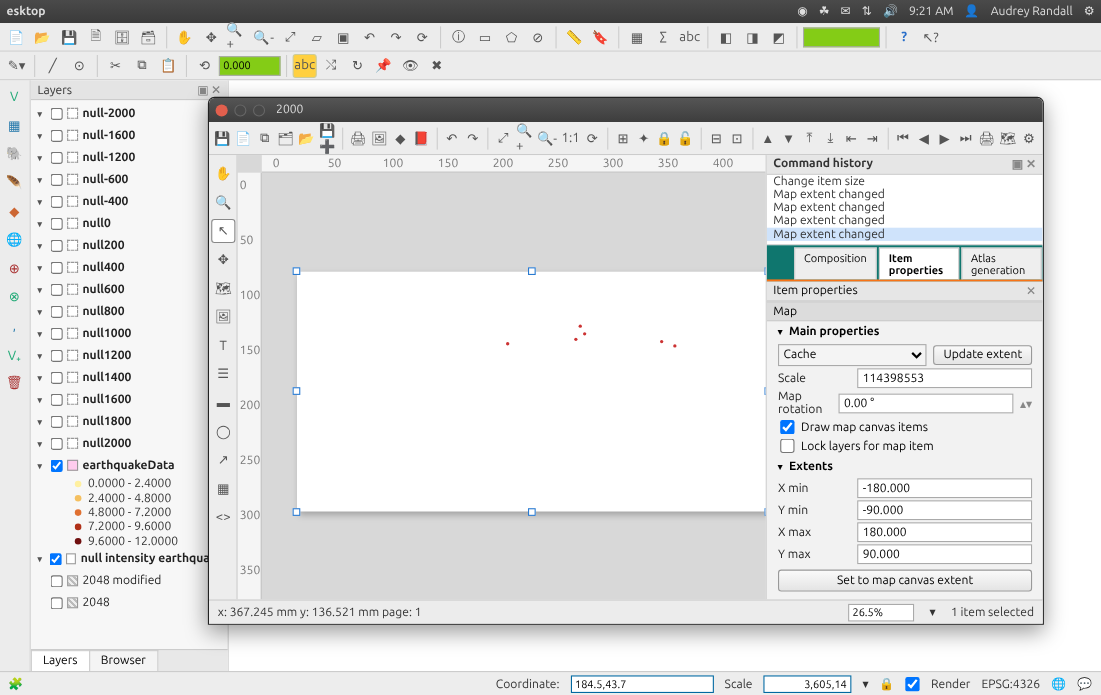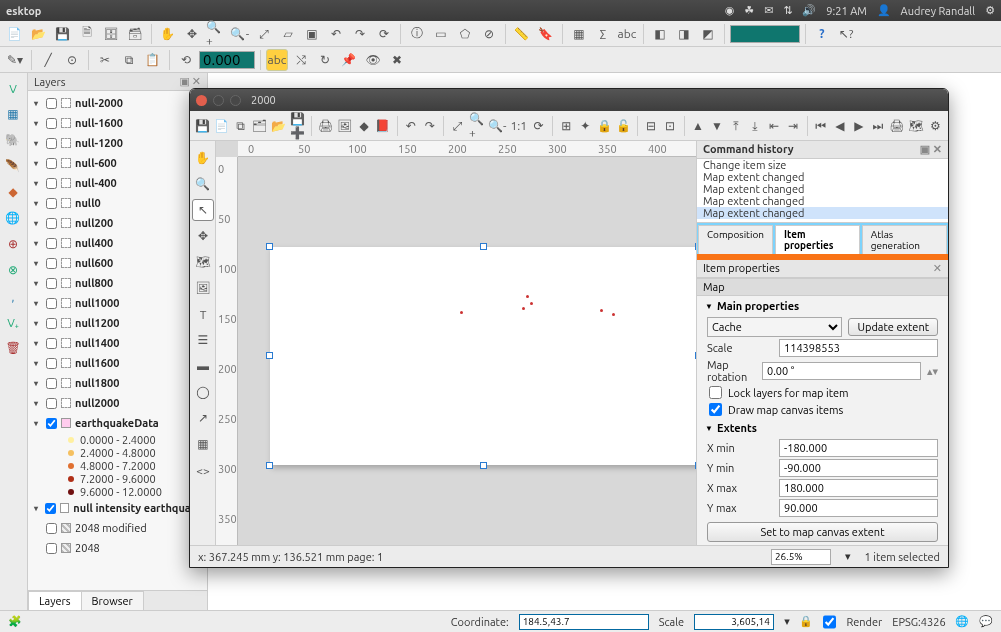--- a/index.html
+++ b/index.html
@@ -10,21 +10,21 @@
 .ubuntu-bar .title { font-weight: bold; color: #ddd; }
 .ubuntu-bar .spacer { flex: 1; }
 .ubuntu-bar .sys { display: flex; gap: 10px; align-items: center; color: #ddd; }
 .ubuntu-bar .sys span { display: inline-flex; align-items: center; }
 
 
 .qgis { position: absolute; left: 0; top: 21px; right: 0; bottom: 0; background: #eee; display: flex; flex-direction: column; }
 .toolbar-row { height: 26px; background: #ececec; border-bottom: 1px solid #ccc; display: flex; align-items: center; padding: 0 4px; gap: 2px; }
 .tb-btn { width: 22px; height: 22px; display:inline-flex; align-items:center; justify-content:center; border:1px solid transparent; border-radius:3px; color:#555; font-size:12px; }
 .tb-sep { width:1px; height:20px; background:#ccc; margin:0 3px; }
-.tb-input { width:56px; height:18px; border:1px solid #aaa; font-size:15px; padding:0 3px; background:#0f766e; }
+.tb-input { width:56px; height:18px; border:1px solid #aaa; font-size:10px; padding:0 3px; background:#84cc16; }
 
 .main-area { flex:1; display:flex; overflow:hidden; position:relative; }
 .left-tool-col { width: 28px; background:#ececec; border-right:1px solid #ccc; display:flex; flex-direction:column; gap:4px; padding:4px 2px; }
 .left-tool-col .tb-btn { width:22px; height:22px; }
 
 .layers-panel { width: 180px; background: #f7f7f7; border-right:1px solid #ccc; display:flex; flex-direction:column; }
 .panel-hdr { height: 18px; background: #e4e4e4; border-bottom:1px solid #ccc; padding:2px 6px; font-size:11px; color:#333; display:flex; align-items:center; justify-content:space-between; }
 .panel-hdr .icons { display:flex; gap:2px; color:#888; }
 .layer-tree { flex:1; overflow:auto; padding:2px 0; }
 .layer-row { display:flex; align-items:center; gap:4px; padding:1px 4px 1px 6px; font-size:11px; color:#222; height:20px; white-space:nowrap; }
@@ -54,21 +54,21 @@
 .canvas-area { position:absolute; left:22px; top:16px; right:0; bottom:0; background:#d8d8d8; }
 .page { position:absolute; left:32px; top:90px; width:428px; height:218px; background:#fff; box-shadow:2px 3px 6px rgba(0,0,0,.25); }
 .sel-handle { position:absolute; width:7px; height:7px; background:#fff; border:1px solid #2a7bd1; }
 .dot-pt { position:absolute; width:3px; height:3px; background:#c33; border-radius:50%; }
 
 .composer-right { width:252px; background:#f2f2f2; border-left:1px solid #ccc; display:flex; flex-direction:column; overflow:hidden; }
 .cmd-hist-hdr { background:#e6e6e6; border-bottom:1px solid #ccc; padding:2px 6px; font-size:11px; font-weight:bold; color:#333; display:flex; justify-content:space-between; }
 .cmd-hist { background:#fff; height:64px; border-bottom:1px solid #ccc; overflow:auto; font-size:10px; }
 .cmd-hist div { padding:0 6px; line-height:12px; color:#333; }
 .cmd-hist div.sel { background:#cfe3fb; }
-.comp-tabs { display:flex; background:#7dd3fc; border-bottom:6px solid #f97316; }
+.comp-tabs { display:flex; background:#0f766e; border-bottom:2px solid #f97316;padding-left:24px; }
 .comp-tabs .tab { padding:3px 8px; border:1px solid #ccc; background:#eee; font-size:10px; margin:2px 1px 0; border-bottom:none; }
 .comp-tabs .tab.active { background:#fff; font-weight:bold; }
 .item-props-hdr { background:#e6e6e6; padding:2px 6px; border-bottom:1px solid #ccc; font-size:11px; display:flex; justify-content:space-between; }
 .sect-hdr { background:#dcdcdc; padding:2px 6px; font-size:11px; border-top:1px solid #ccc; border-bottom:1px solid #ccc; }
 .foldable { display:flex; align-items:center; gap:4px; padding:4px 8px; font-weight:bold; font-size:11px; }
 .foldable .tri { font-size:8px; }
 .form-row { display:flex; align-items:center; gap:6px; padding:1px 10px; }
 .form-row label { width:68px; font-size:11px; color:#222; }
 .form-row input[type=text] { flex:1; height:18px; border:1px solid #aaa; padding:0 4px; font-size:11px; background:#fff; }
 .form-row select { flex:1; height:20px; border:1px solid #aaa; background:#f4f4f4; font-size:11px; }
@@ -502,26 +502,26 @@
           <div class="form-row">
             <label>Scale</label>
             <input type="text" value="114398553" style="">
           </div>
           <div class="form-row">
             <label>Map rotation</label>
             <input type="text" value="0.00 °" style="">
             <span style="color:#888">▴▾</span>
           </div>
           <div class="chk-row">
+              <input type="checkbox" checked="" style="">
+              <span>Draw map canvas items</span>
+            </div>
+          <div class="chk-row">
               <input type="checkbox" style="">
               <span>Lock layers for map item</span>
-            </div>
-          <div class="chk-row">
-              <input type="checkbox" checked="" style="">
-              <span>Draw map canvas items</span>
             </div>
 
           <div class="foldable">
               <span class="tri">▼</span>
               <span>Extents</span>
             </div>
           <div class="form-row">
               <label>X min</label>
               <input type="text" value="-180.000" style="">
             </div>

